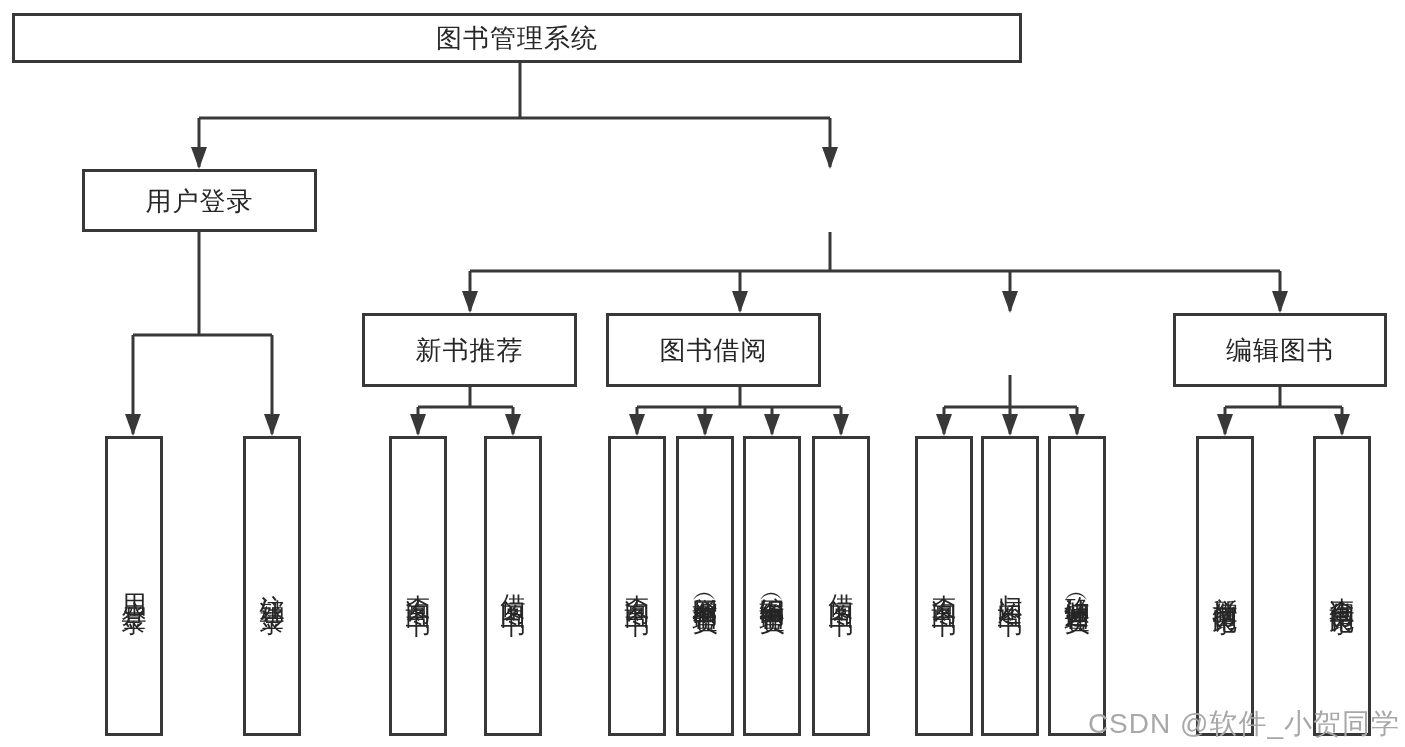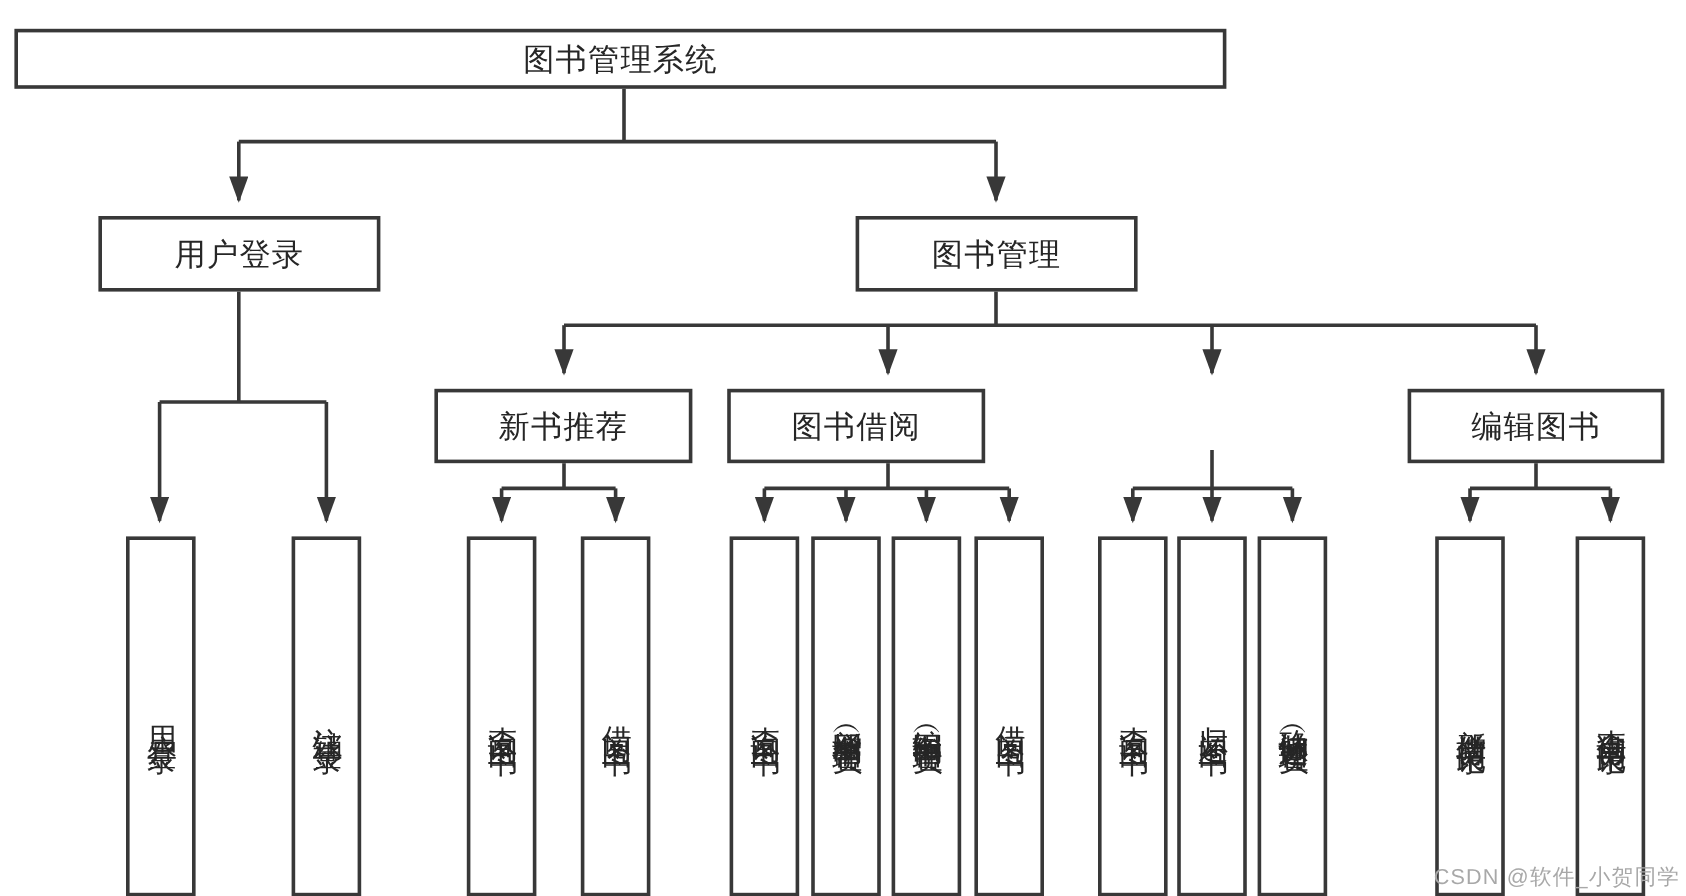--- a/index.html
+++ b/index.html
@@ -28,29 +28,28 @@
     border: 3px solid #383838;
     color: #262626;
     display: flex;
     align-items: center;
     justify-content: center;
     font-size: 26px;
     letter-spacing: 1px;
     z-index: 2;
     text-align: center;
     line-height: 1;
-    margin-top: 11px;
   }
   
   .node.root   { left: 12px;  top: 13px;  width: 1010px; height: 50px; }
   
   .node.l2a    { left: 82px;  top: 169px; width: 235px; height: 63px; }
   .node.l2b    { left: 713px; top: 169px; width: 235px; height: 63px; }
   
-  .node.l3     { top: 313px; height: 62px; width: 215px; }
+  .node.l3     { top: 313px; height: 74px; width: 215px; }
   .node.l3a    { left: 362px; }
   .node.l3b    { left: 606px; }
   .node.l3c    { left: 903px; }
   .node.l3d    { left: 1173px; width: 214px; }
   
   .node.leaf {
     top: 436px;
     width: 58px;
     height: 300px;
     writing-mode: vertical-rl;
@@ -70,21 +69,21 @@
   .leaf.p9  { left: 915px; }
   .leaf.p10 { left: 981px; }
   .leaf.p11 { left: 1048px; letter-spacing: 2px; }
   .leaf.p12 { left: 1196px; letter-spacing: 3px; }
   .leaf.p13 { left: 1313px; letter-spacing: 3px; }
   .watermark {
     position: absolute;
     right: 5px;
     bottom: 4px;
     z-index: 3;
-    font-size: 18px;
+    font-size: 28px;
     color: #a8a8a8;
     letter-spacing: 1px;
     white-space: nowrap;
   }
 </style>
 </head>
 <body>
 
 <div class="canvas">
 
@@ -129,21 +128,20 @@
       <path d="M1010 407 V434" marker-end="url(#arrow)"></path>
       <path d="M1077 407 V434" marker-end="url(#arrow)"></path>
       <path d="M1225 407 V434" marker-end="url(#arrow)"></path>
       <path d="M1342 407 V434" marker-end="url(#arrow)"></path>
     </g>
   </svg>
 
   <div class="node root">图书管理系统</div>
 
   <div class="node l2a">用户登录</div>
-  <div class="node l2b">图书管理</div>
 
   <div class="node l3 l3a">新书推荐</div>
   <div class="node l3 l3b">图书借阅</div>
   <div class="node l3 l3d">编辑图书</div>
 
   <div class="node leaf p1">用户登录</div>
   <div class="node leaf p2">注销登录</div>
   <div class="node leaf p3">查询图书</div>
   <div class="node leaf p4">借阅图书</div>
   <div class="node leaf p5">查询图书</div>

